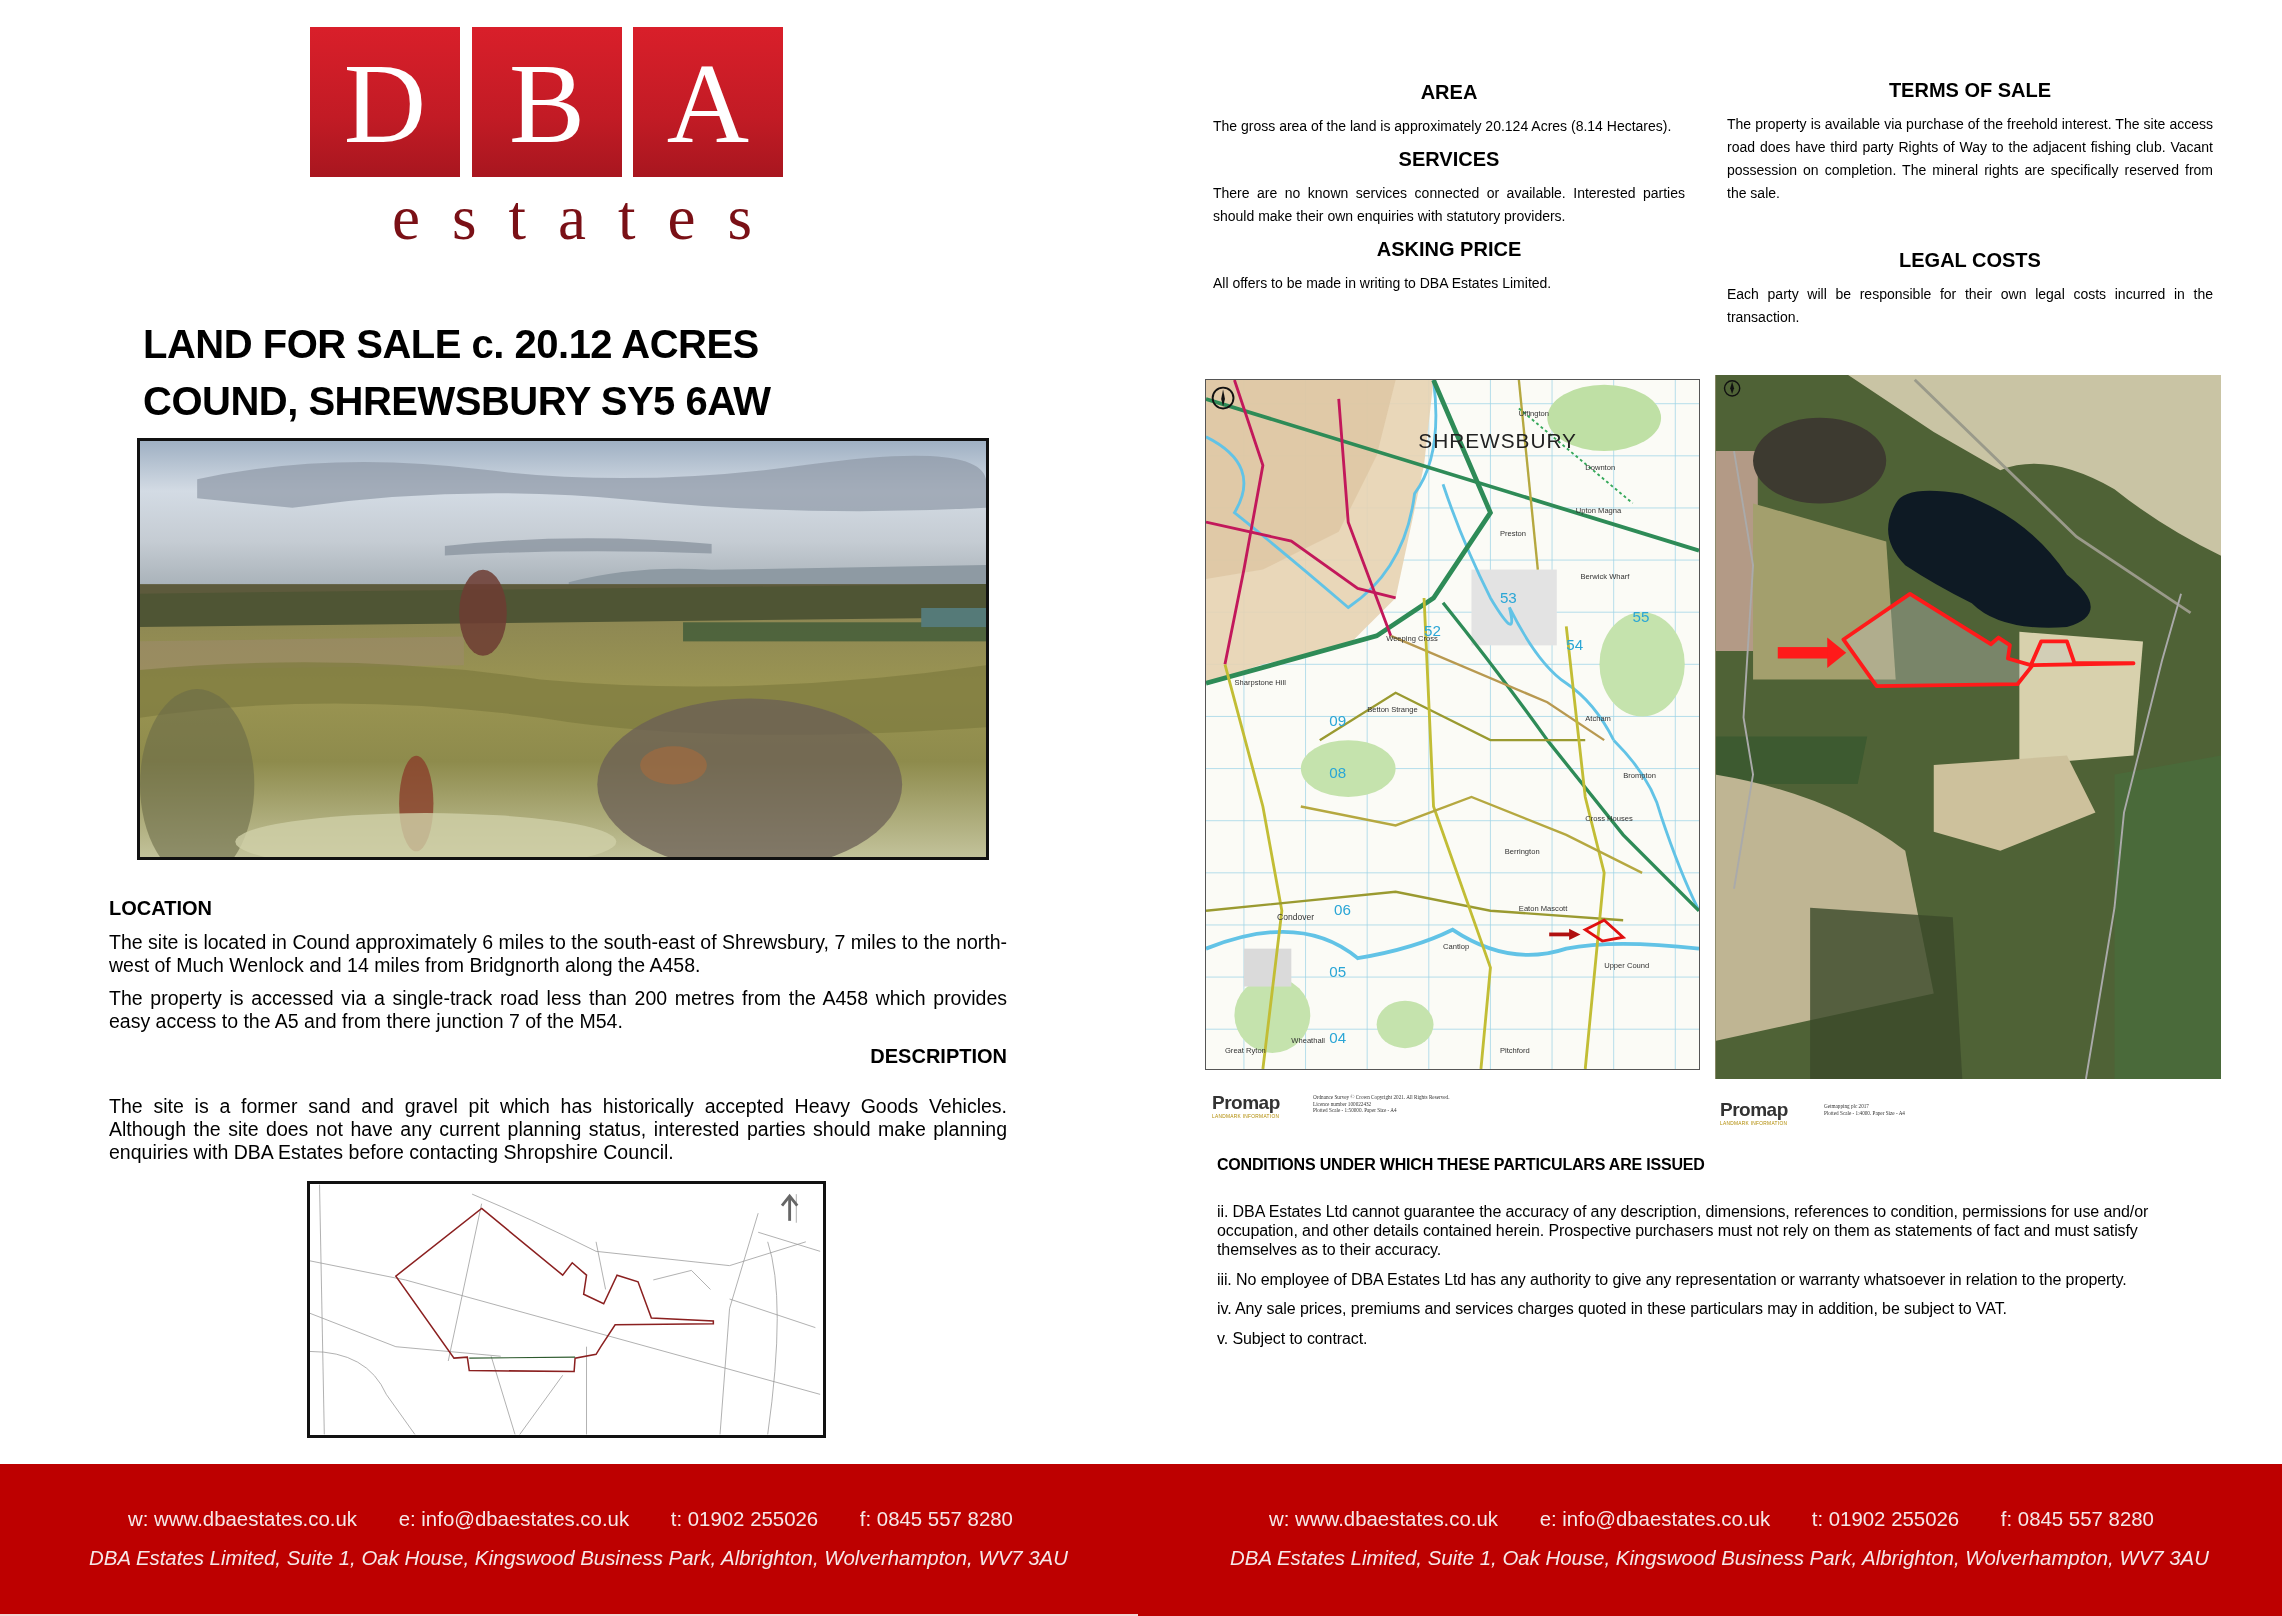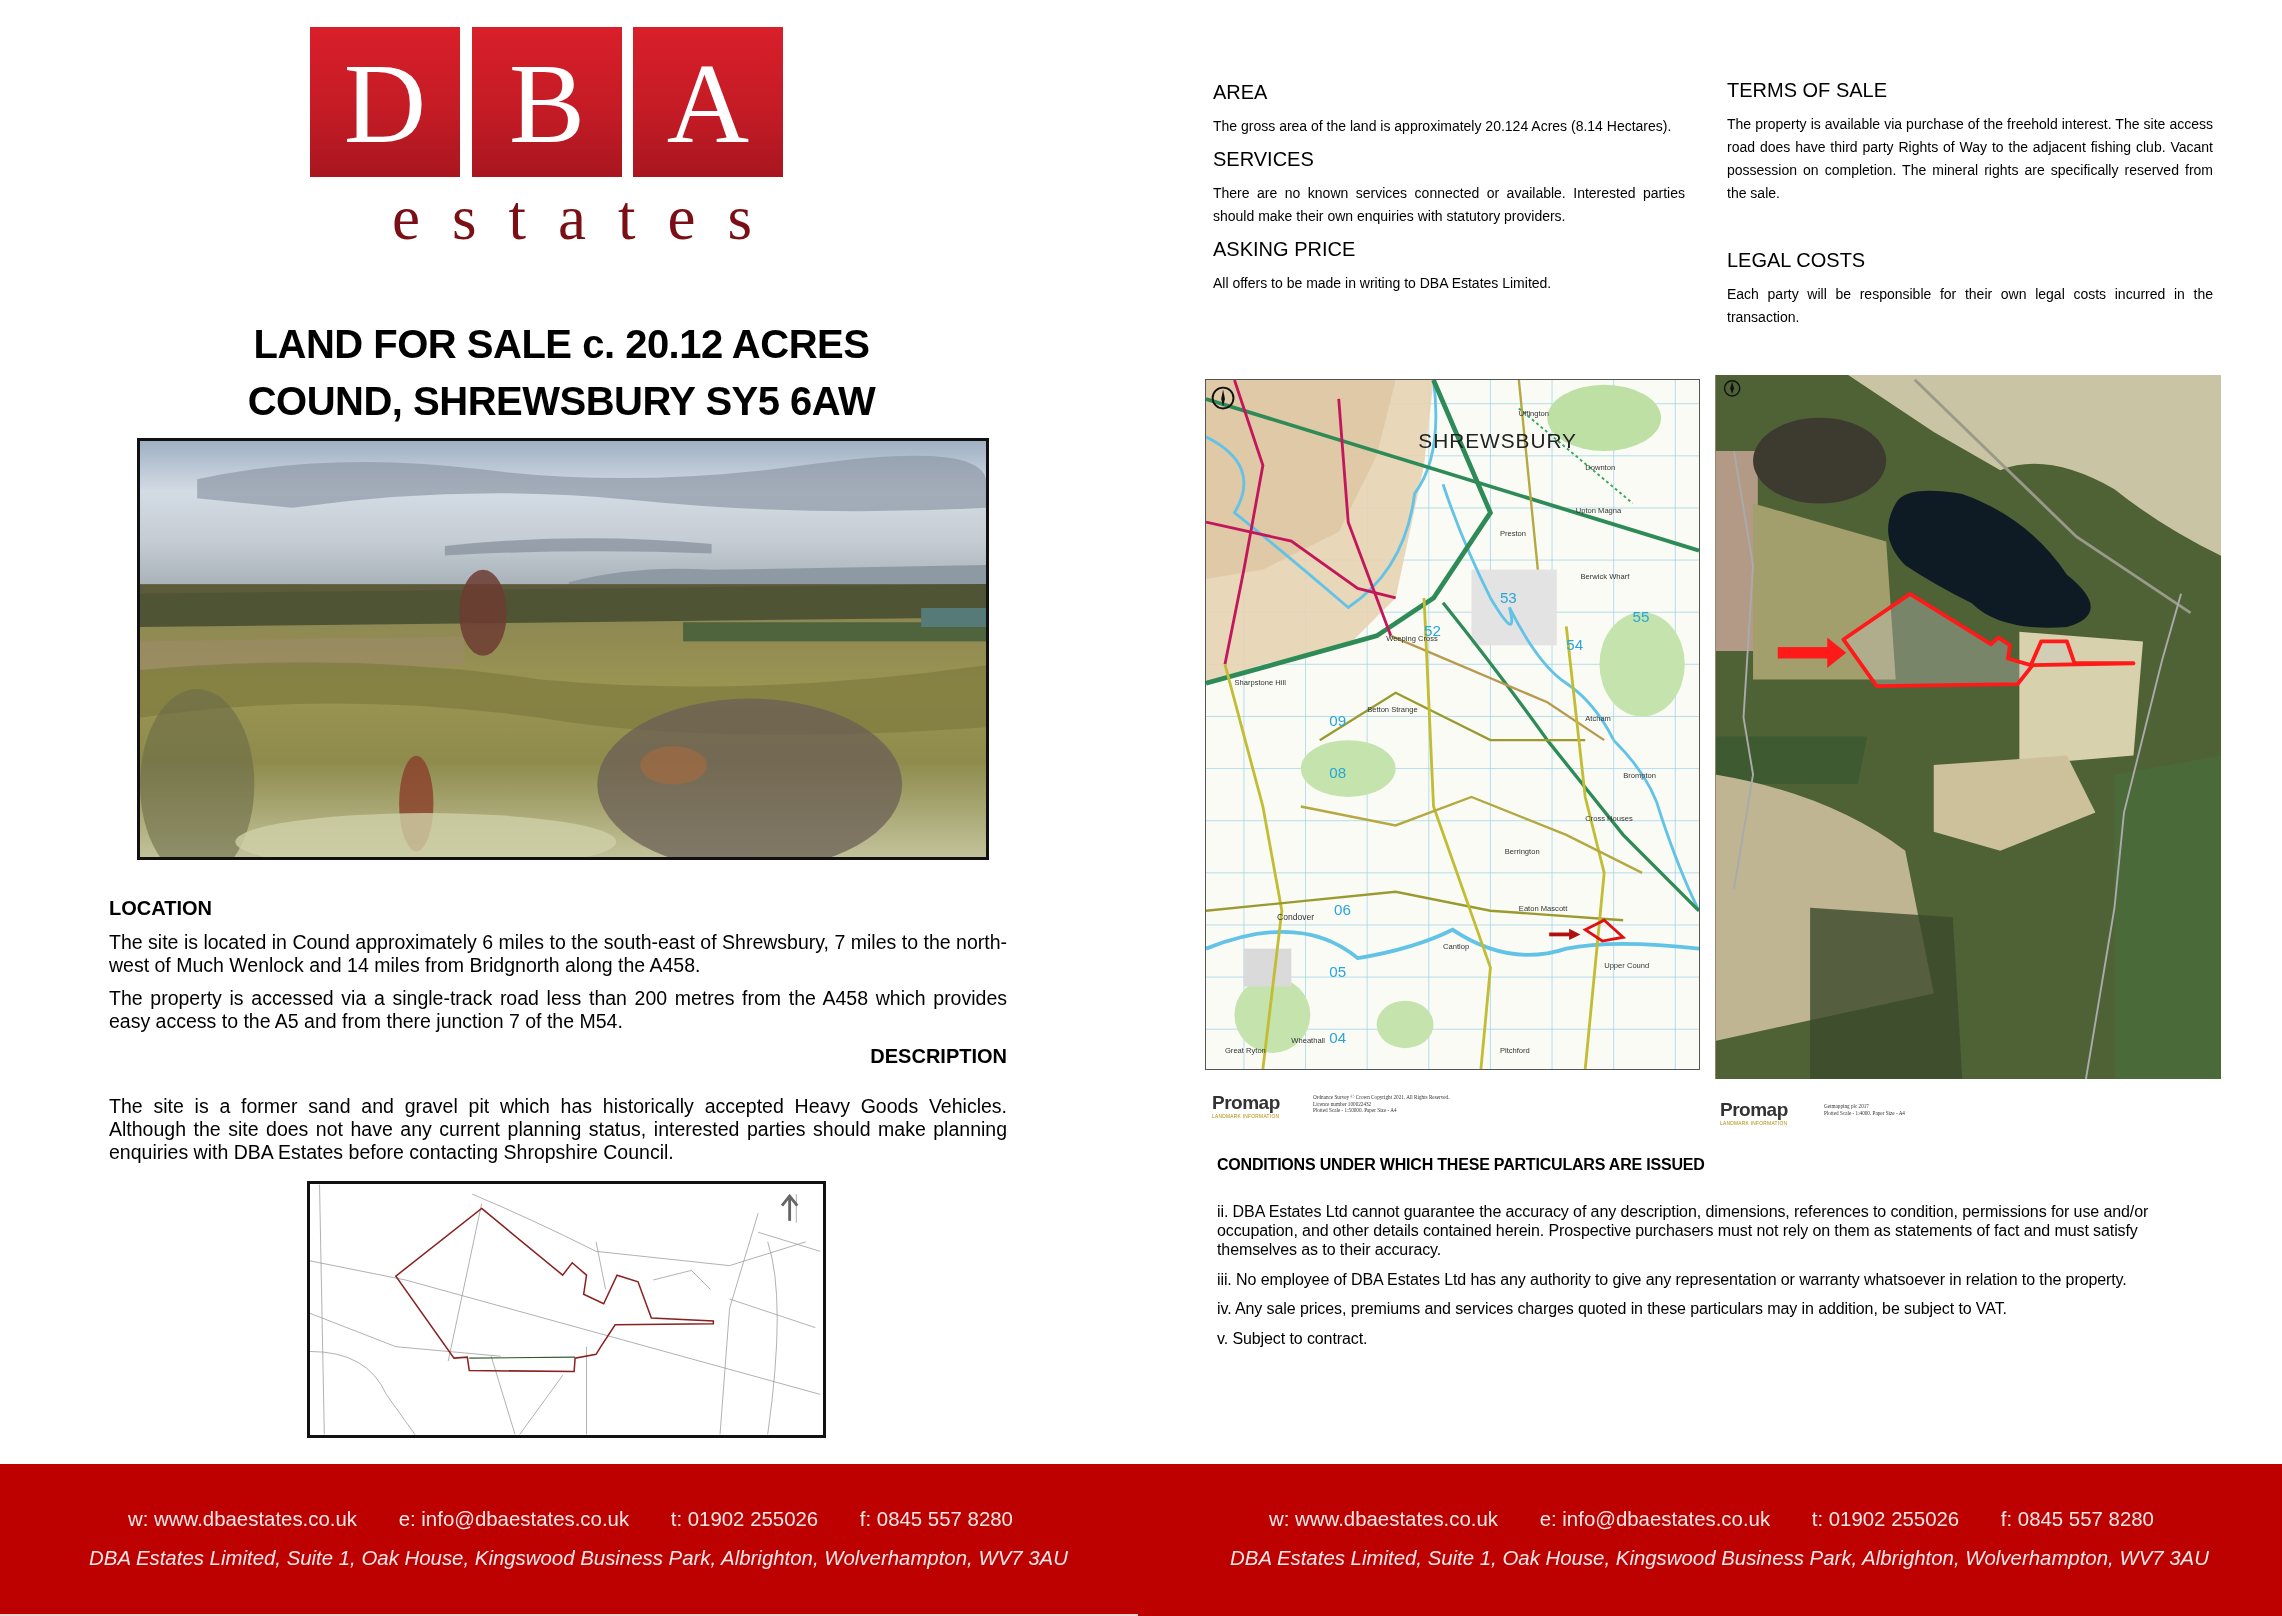--- a/index.html
+++ b/index.html
@@ -21,21 +21,21 @@
   .logo-box.b1 { left: 0; }
   .logo-box.b2 { left: 162px; }
   .logo-box.b3 { left: 323px; }
   .logo-sub {
     position: absolute; left: 0; top: 160px; width: 474px; text-align: right;
     font-family: "Liberation Serif", serif; font-size: 63px; color: #7a1016;
     letter-spacing: 32px; padding-left: 32px; line-height: 1;
   }
 
   
-  .title { left: 143px; top: 316px; width: 837px; text-align: center; }
+  .title { left: 143px; top: 316px; width: 837px; }
   .title div { font-weight: bold; font-size: 40px; line-height: 57px; letter-spacing: -0.5px; }
 
   
   .photo {
     left: 137px; top: 438px; width: 852px; height: 422px;
     border: 3.8px solid #111; overflow: hidden;
     background: linear-gradient(180deg, #b8c4d2 0%, #dfe5ec 18%, #c9d0d8 30%, #a8b0b4 36%, #7a7a5a 40%, #8e8a55 46%, #9a9455 55%, #8f8a4e 70%, #b6b98a 85%, #c9c7a2 100%);
   }
   .photo svg { width: 100%; height: 100%; display: block; }
 
@@ -51,21 +51,21 @@
   
   .siteplan {
     left: 307px; top: 1181px; width: 519px; height: 257px;
     border: 3.8px solid #111; background: #fff; overflow: hidden;
   }
   .siteplan svg { width: 100%; height: 100%; display: block; }
 
   
   .col-r1 { left: 1213px; top: 80px; width: 472px; }
   .col-r2 { left: 1727px; top: 78px; width: 486px; }
-  .rsec-h { font-weight: normal; font-size: 20px; line-height: 25px; margin-bottom: 9.5px; }
+  .rsec-h { font-weight: bold; font-size: 20px; line-height: 25px; margin-bottom: 9.5px; text-align: center; }
   .rbody { font-size: 14px; line-height: 23px; text-align: justify; margin-bottom: 9.5px; }
   .col-r2 .gap { height: 34px; }
 
   
   .osmap {
     left: 1205px; top: 379px; width: 495px; height: 691px;
     border: 1.4px solid #555; overflow: hidden; background: #fbfbf6;
   }
   .osmap svg, .aerial svg { width: 100%; height: 100%; display: block; }
   .aerial {

